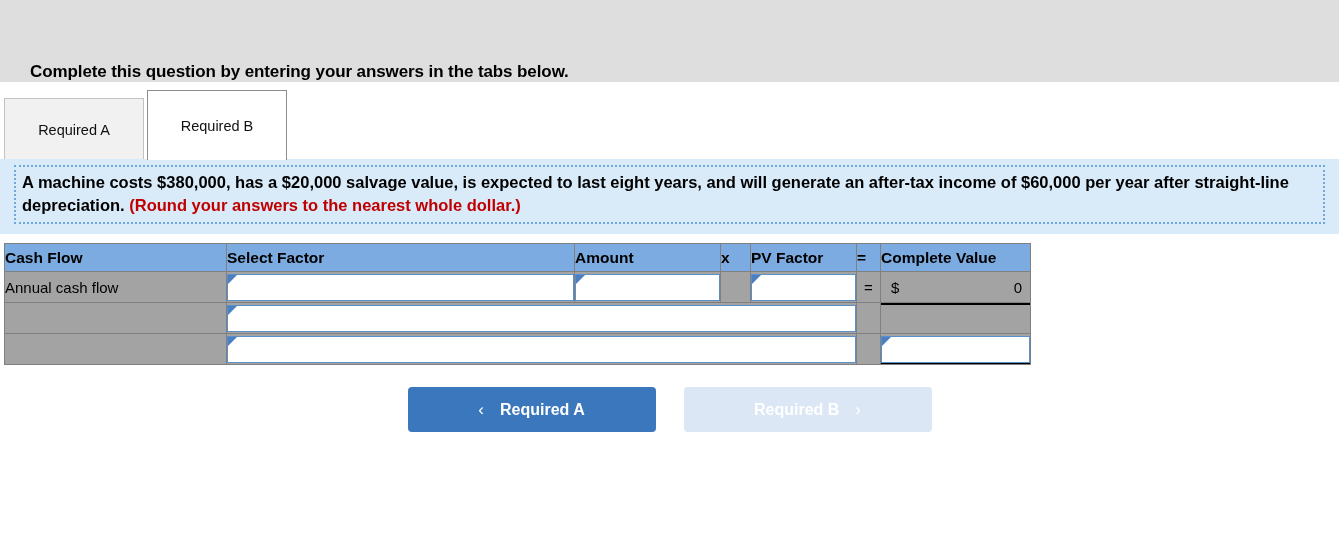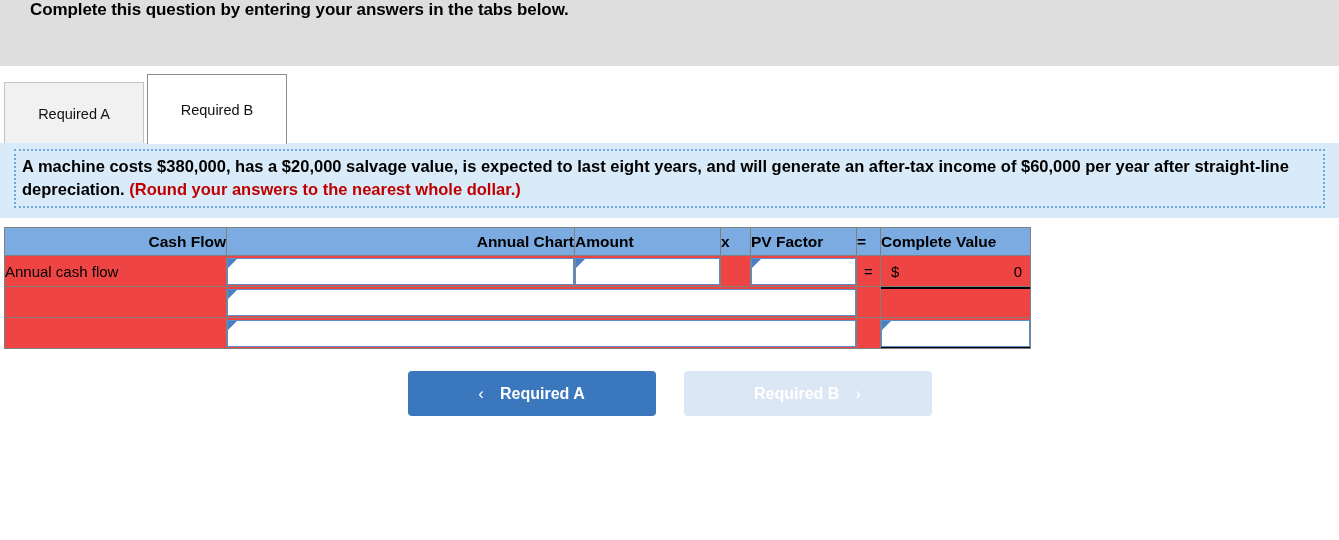--- a/index.html
+++ b/index.html
@@ -7,24 +7,24 @@
     margin: 0; padding: 0;
     width: 1339px; height: 540px;
     background: #ffffff;
     font-family: "Liberation Sans", sans-serif;
     overflow: hidden;
   }
 
   
   .banner {
     width: 1339px;
-    height: 66px;
+    height: 82px;
     background: #dedede;
     display: flex;
-    align-items: flex-start;
+    align-items: flex-end;
   }
   .banner-text {
     font-size: 17px;
     font-weight: bold;
     color: #000;
     padding-left: 30px;
     letter-spacing: -0.1px;
   }
 
   
@@ -90,29 +90,29 @@
     width: 1026px;
   }
   table.grid td, table.grid th {
     border: 1px solid #808080;
     padding: 0;
     height: 31px;
     font-size: 15px;
     color: #000;
     font-weight: normal;
     vertical-align: middle;
-    background: #ef4444;
+    background: #a3a3a3;
   }
   table.grid th {
     background: #7babe0;
     font-weight: bold;
     height: 28px;
     font-size: 15.5px;
   }
-  th.l { text-align: right; padding-left: 5px; }
+  th.l { text-align: left; padding-left: 5px; }
   th.c { text-align: left; }
 
   td.label { text-align: left; padding-left: 5px; white-space: nowrap; }
   td.eq { text-align: center; font-size: 14px; }
 
   
   .ddwrap { padding: 1px 1px; height: 29px; }
   .dd {
     position: relative;
     height: 27px;
@@ -213,21 +213,21 @@
       <col style="width:146px">
       <col style="width:30px">
       <col style="width:106px">
       <col style="width:24px">
       <col style="width:150px">
     </colgroup>
 
     <thead>
       <tr>
         <th class="l">Cash Flow</th>
-        <th class="l">Annual Chart</th>
+        <th class="l">Select Factor</th>
         <th class="c">Amount</th>
         <th class="c">x</th>
         <th class="c">PV Factor</th>
         <th class="c">=</th>
         <th class="c">Complete Value</th>
       </tr>
     </thead>
 
     <tbody>
 

